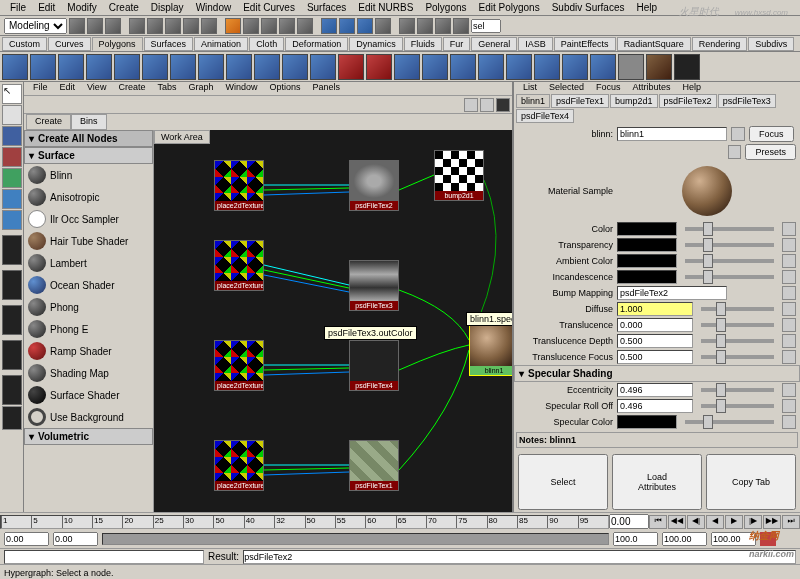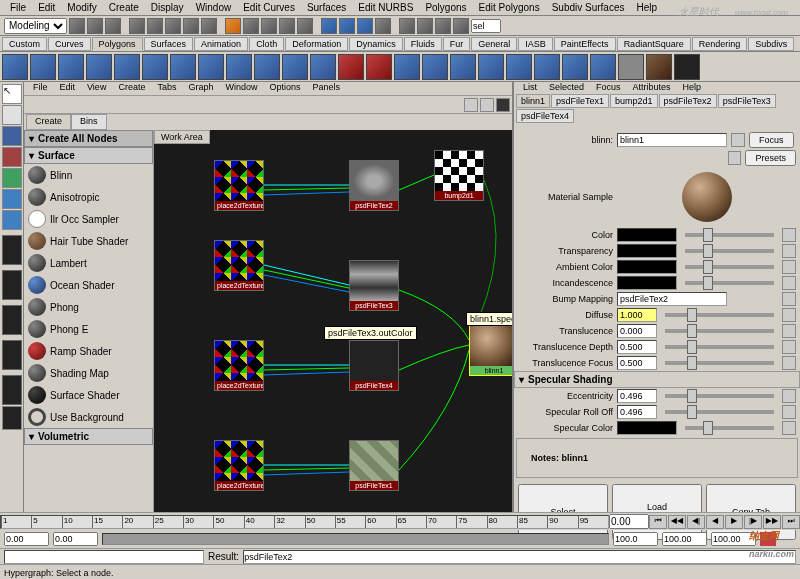--- a/index.html
+++ b/index.html
@@ -57,31 +57,31 @@
 .checker { background:#000; background-image:linear-gradient(45deg,#fff 25%,transparent 25%,transparent 75%,#fff 75%),linear-gradient(45deg,#fff 25%,transparent 25%,transparent 75%,#fff 75%); background-size:16px 16px; background-position:0 0,8px 8px; }
 .tooltip { position:absolute; background:#ffffe0; border:1px solid #000; padding:1px 3px; font-size:9px; z-index:10; }
 .attr-panel { width:288px; background:#d4d0c8; border-left:2px solid #808080; display:flex; flex-direction:column; }
 .attr-menu { height:14px; display:flex; padding:0 4px; gap:2px; }
 .attr-menu span { padding:0 5px; font-size:9px; }
 .attr-tabs { display:flex; padding:2px; gap:1px; flex-wrap:wrap; }
 .attr-tabs span { padding:1px 4px; border:1px solid #999; background:#e0e0e0; font-size:9px; }
 .attr-tabs span.active { background:#d4d0c8; }
 .attr-row { display:flex; align-items:center; padding:1px 4px; gap:4px; }
 .attr-row .lbl { width:95px; text-align:right; font-size:9px; }
-.attr-row input[type=text] { width:40px; height:14px; font-size:9px; border:1px inset #999; padding:0 2px; }
+.attr-row input[type=text] { width:76px; height:14px; font-size:9px; border:1px inset #999; padding:0 2px; }
 .attr-row input.yellow { background:#ffff80; }
 .attr-row .swatch { width:60px; height:14px; background:#000; border:1px inset #999; }
 .attr-row .slider { flex:1; height:4px; background:#999; position:relative; margin:0 4px; }
 .attr-row .slider::after { content:''; position:absolute; width:8px; height:12px; background:#ccc; border:1px solid #666; top:-5px; left:20%; }
 .attr-row .btn { width:14px; height:14px; background:#ccc; border:1px solid #888; }
 .attr-row button { font-size:9px; padding:1px 8px; }
 .sphere { width:50px; height:50px; border-radius:50%; background:radial-gradient(circle at 35% 30%,#d0b090,#806040 50%,#201008); margin:4px auto; }
 .section-hdr { display:flex; align-items:center; padding:2px 4px; font-weight:bold; border:1px solid #999; background:#d4d0c8; }
 .section-hdr .tri { margin-right:4px; }
-.notes { border:1px solid #999; margin:2px; padding:14px; font-weight:bold; font-size:9px; }
+.notes { border:1px solid #999; margin:2px; padding:2px; font-weight:bold; font-size:9px; }
 .attr-btns { display:flex; padding:4px; gap:4px; }
 .attr-btns button { flex:1; font-size:9px; padding:16px; }
 .timeline { height:18px; background:#d4d0c8; border-top:1px solid #999; display:flex; align-items:center; position:relative; }
 .timeline .ruler { flex:1; height:14px; background:#e0e0e0; border:1px inset #999; position:relative; overflow:hidden; }
 .timeline .tick { position:absolute; top:0; font-size:8px; border-left:1px solid #666; height:100%; padding-left:1px; }
 .range-row { height:18px; background:#d4d0c8; display:flex; align-items:center; gap:4px; padding:0 4px; }
 .range-row input { width:45px; height:14px; font-size:9px; }
 .range-row .bar { flex:1; height:12px; background:#999; border:1px inset #888; }
 .play-ctrl { display:flex; gap:1px; }
 .play-ctrl .pb { width:18px; height:14px; background:#ccc; border:1px solid #888; font-size:8px; text-align:center; }
@@ -373,21 +373,21 @@
       <span>Help</span>
     </div>
     <div class="attr-tabs">
       <span class="active">blinn1</span>
       <span>psdFileTex1</span>
       <span>bump2d1</span>
       <span>psdFileTex2</span>
       <span>psdFileTex3</span>
       <span>psdFileTex4</span>
     </div>
-    <div class="attr-row" style="margin-top:6px">
+    <div class="attr-row" style="">
       <span class="lbl">blinn:</span>
       <input type="text" style="width: 110px;" value="blinn1">
       <span class="btn"></span>
       <button>Focus</button>
     </div>
     <div class="attr-row">
       <span class="lbl"></span>
         <span style="width:110px"></span>
       <span class="btn"></span>
       <button>Presets</button>

